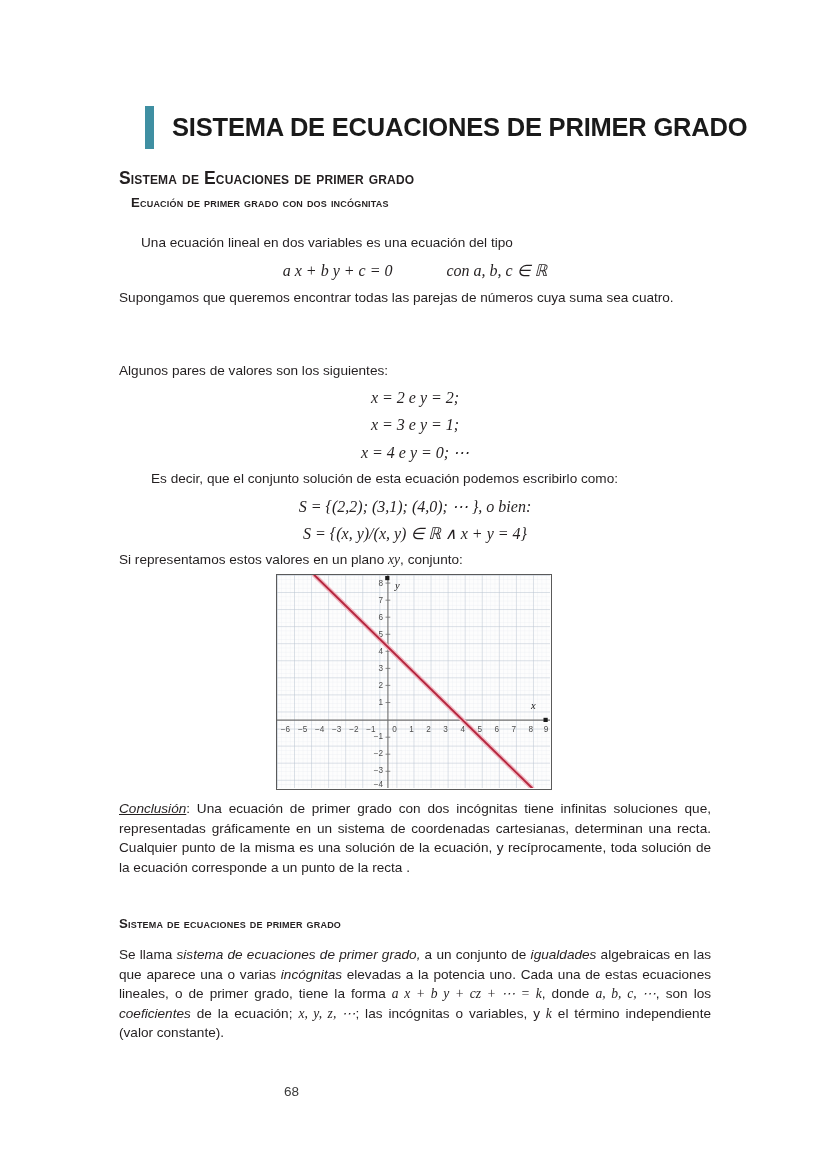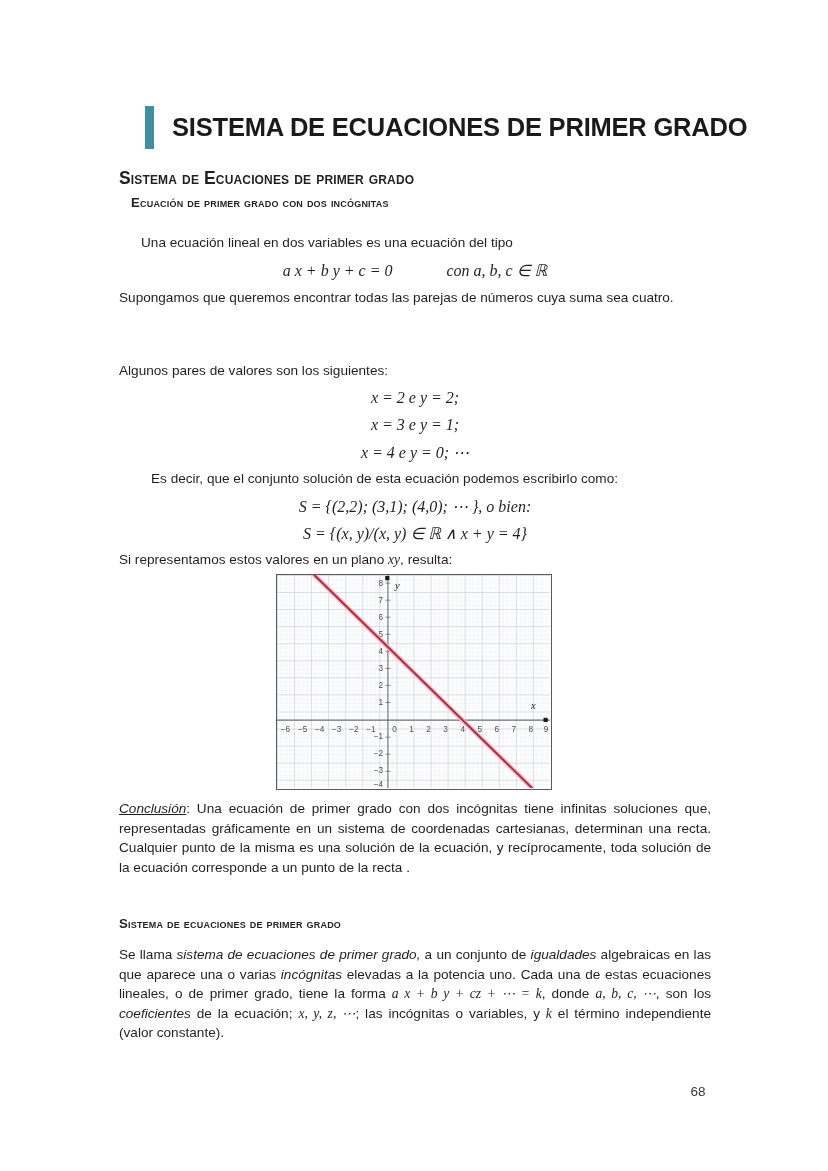--- a/index.html
+++ b/index.html
@@ -104,21 +104,20 @@
     box-sizing: border-box;
   }
   .graph-wrap svg { display: block; }
 
   
   .page-number {
     position: absolute;
     left: 0;
     right: 0;
     top: 1084px;
-    text-align: center;
     font-size: 13.5px;
     color: #3a3a3a;
   }
   .page-number span { position: relative; left: 284px; }
 </style>
 </head>
 <body>
 
 <div class="page">
 
@@ -165,21 +164,21 @@
   </div>
 
   <div class="eq" style="top:497px;">
     <span class="mi">S = {(2,2); (3,1); (4,0); ⋯ }, o bien:</span>
   </div>
   <div class="eq" style="top:524px;">
     <span class="mi">S = {(x, y)/(x, y) ∈ ℝ ∧ x + y = 4}</span>
   </div>
 
   <div class="para noindent" style="top:550px;">
-    <span>Si representamos estos valores en un plano </span><span class="mi">xy</span><span>, resulta:</span>
+    <span>Si representamos estos valores en un plano </span><span class="mi">xy</span><span>, conjunto:</span>
   </div>
 
   <div class="graph-wrap">
     <svg width="273" height="213" viewBox="0 0 273 213">
       <defs>
         <pattern id="minorGrid" width="4.2656" height="4.2656" patternUnits="userSpaceOnUse">
           <path d="M 4.2656 0 L 0 0 0 4.2656" fill="none" stroke="#e4e9ef" stroke-width="0.55"></path>
         </pattern>
         <pattern id="majorGrid" width="17.0625" height="17.0625" patternUnits="userSpaceOnUse">
           <path d="M 17.0625 0 L 0 0 0 17.0625" fill="none" stroke="#b4bfcd" stroke-width="0.85"></path>

